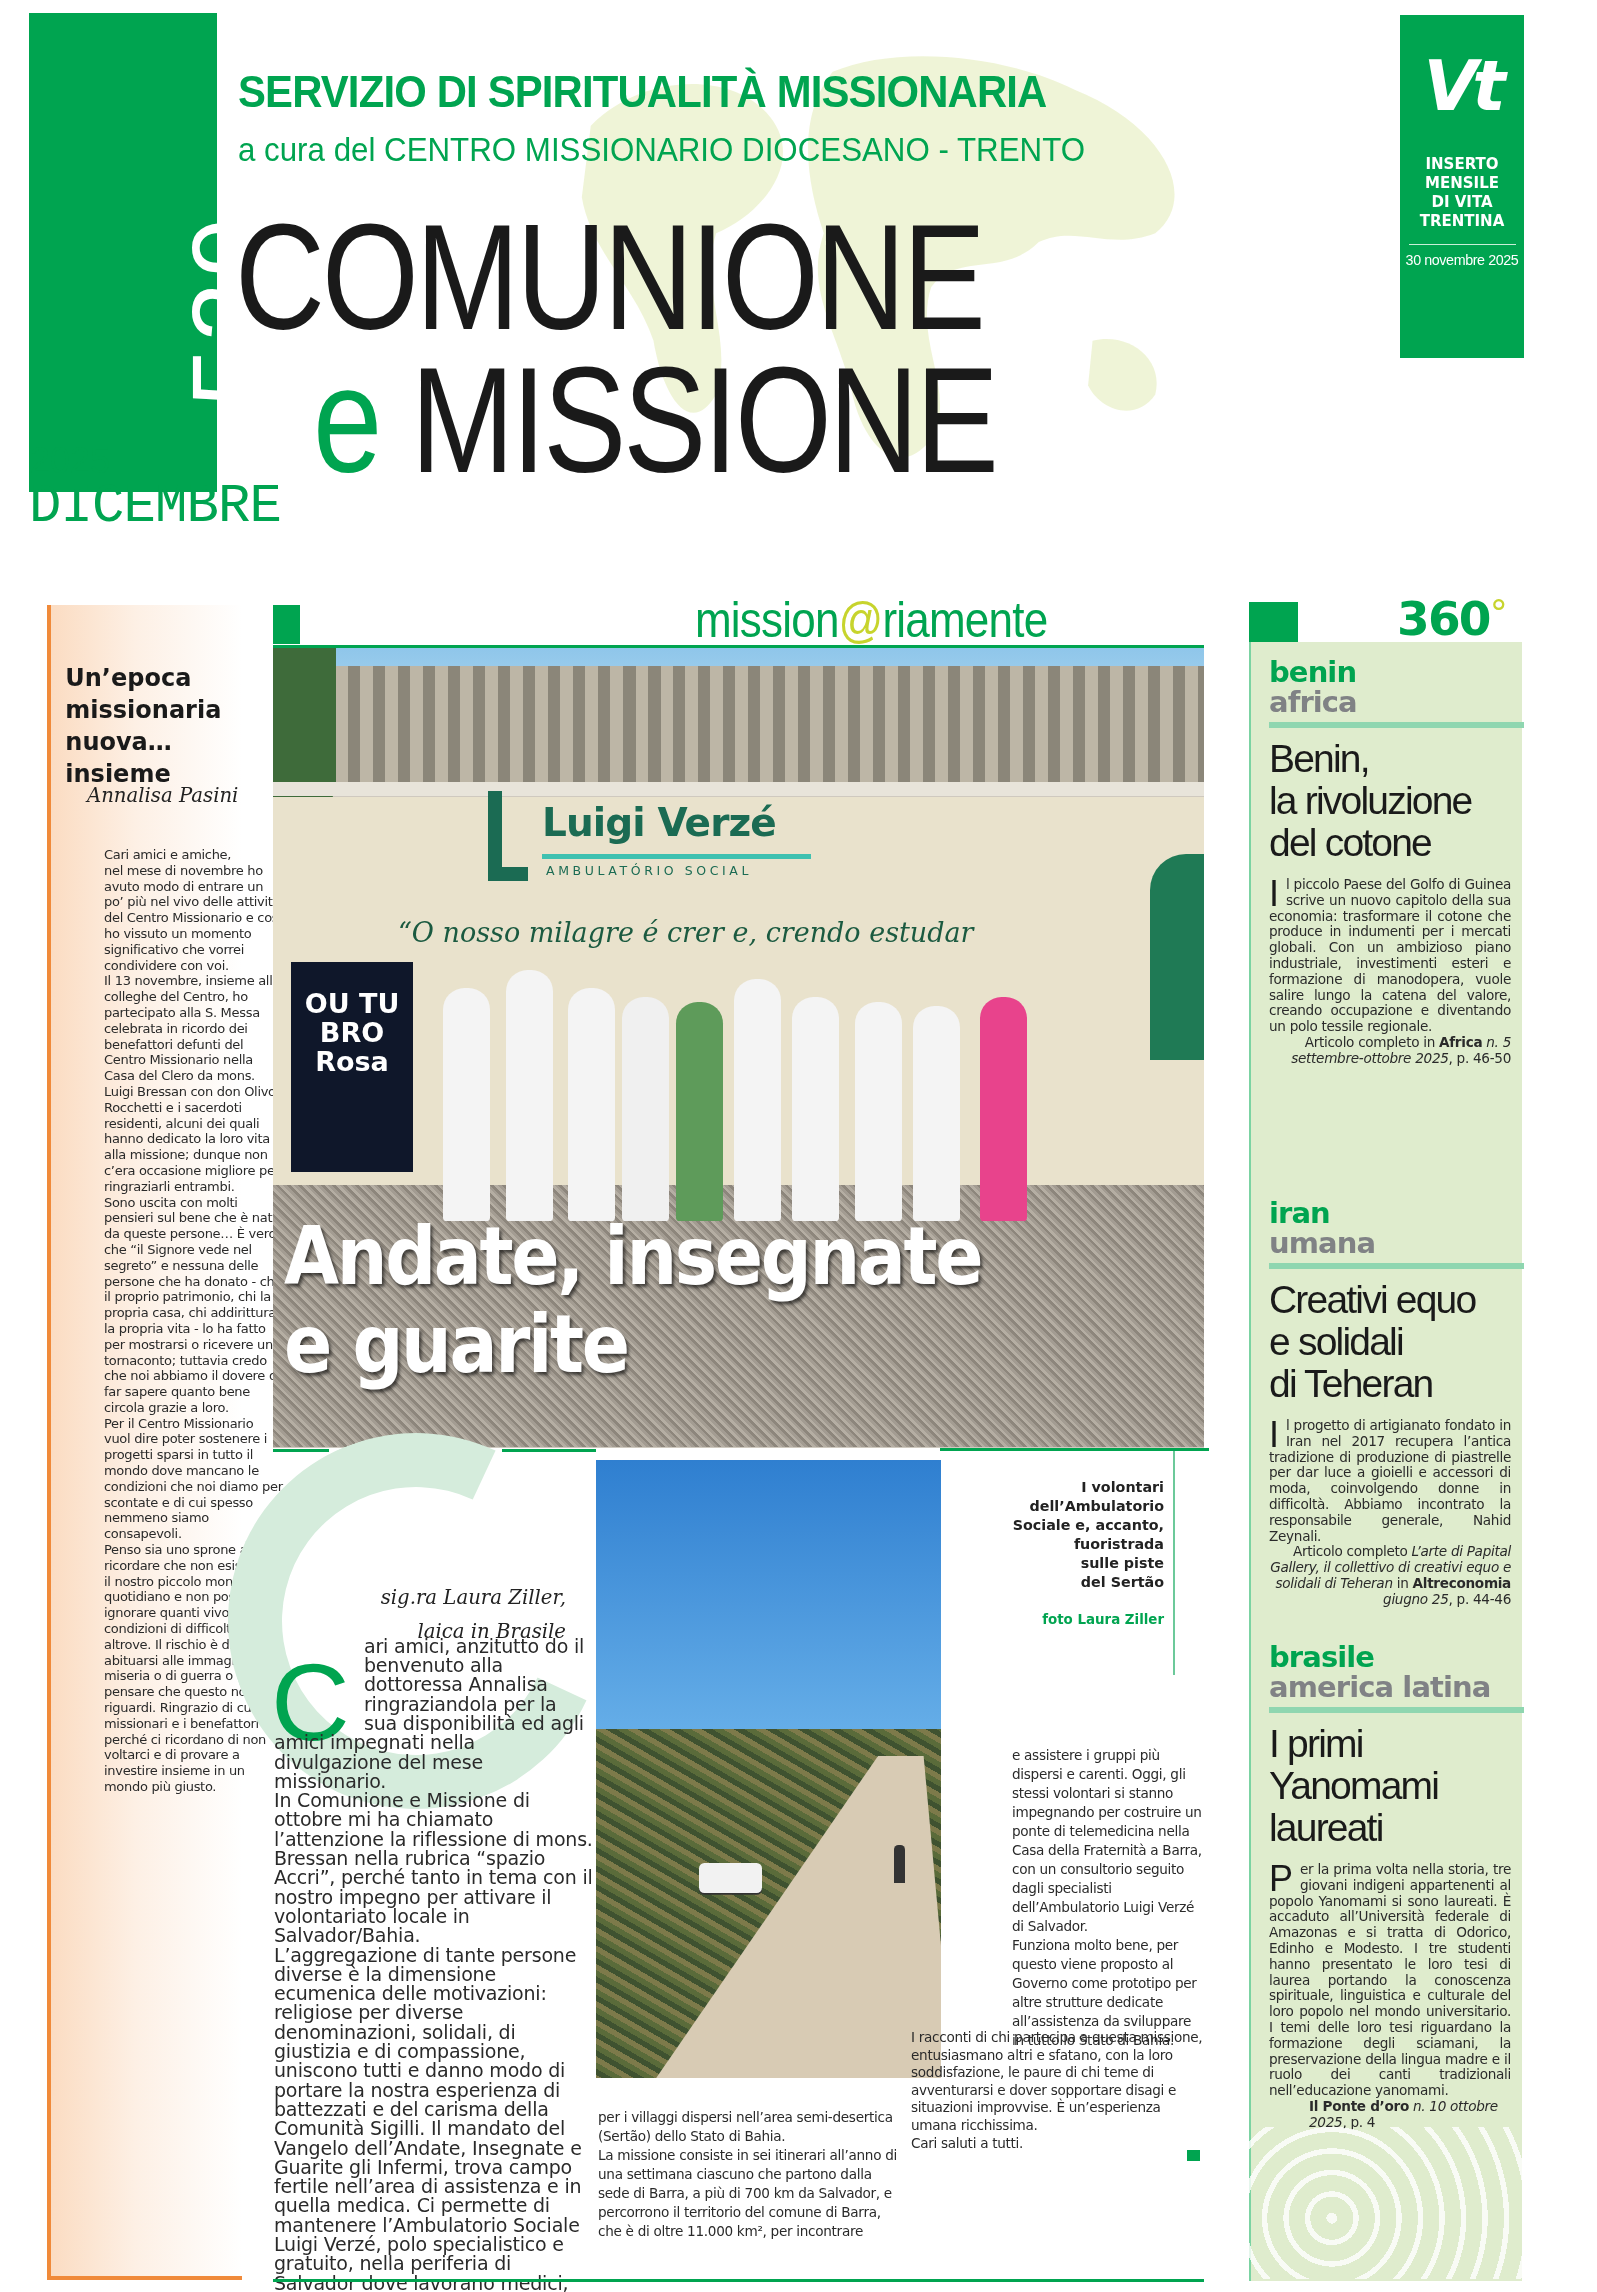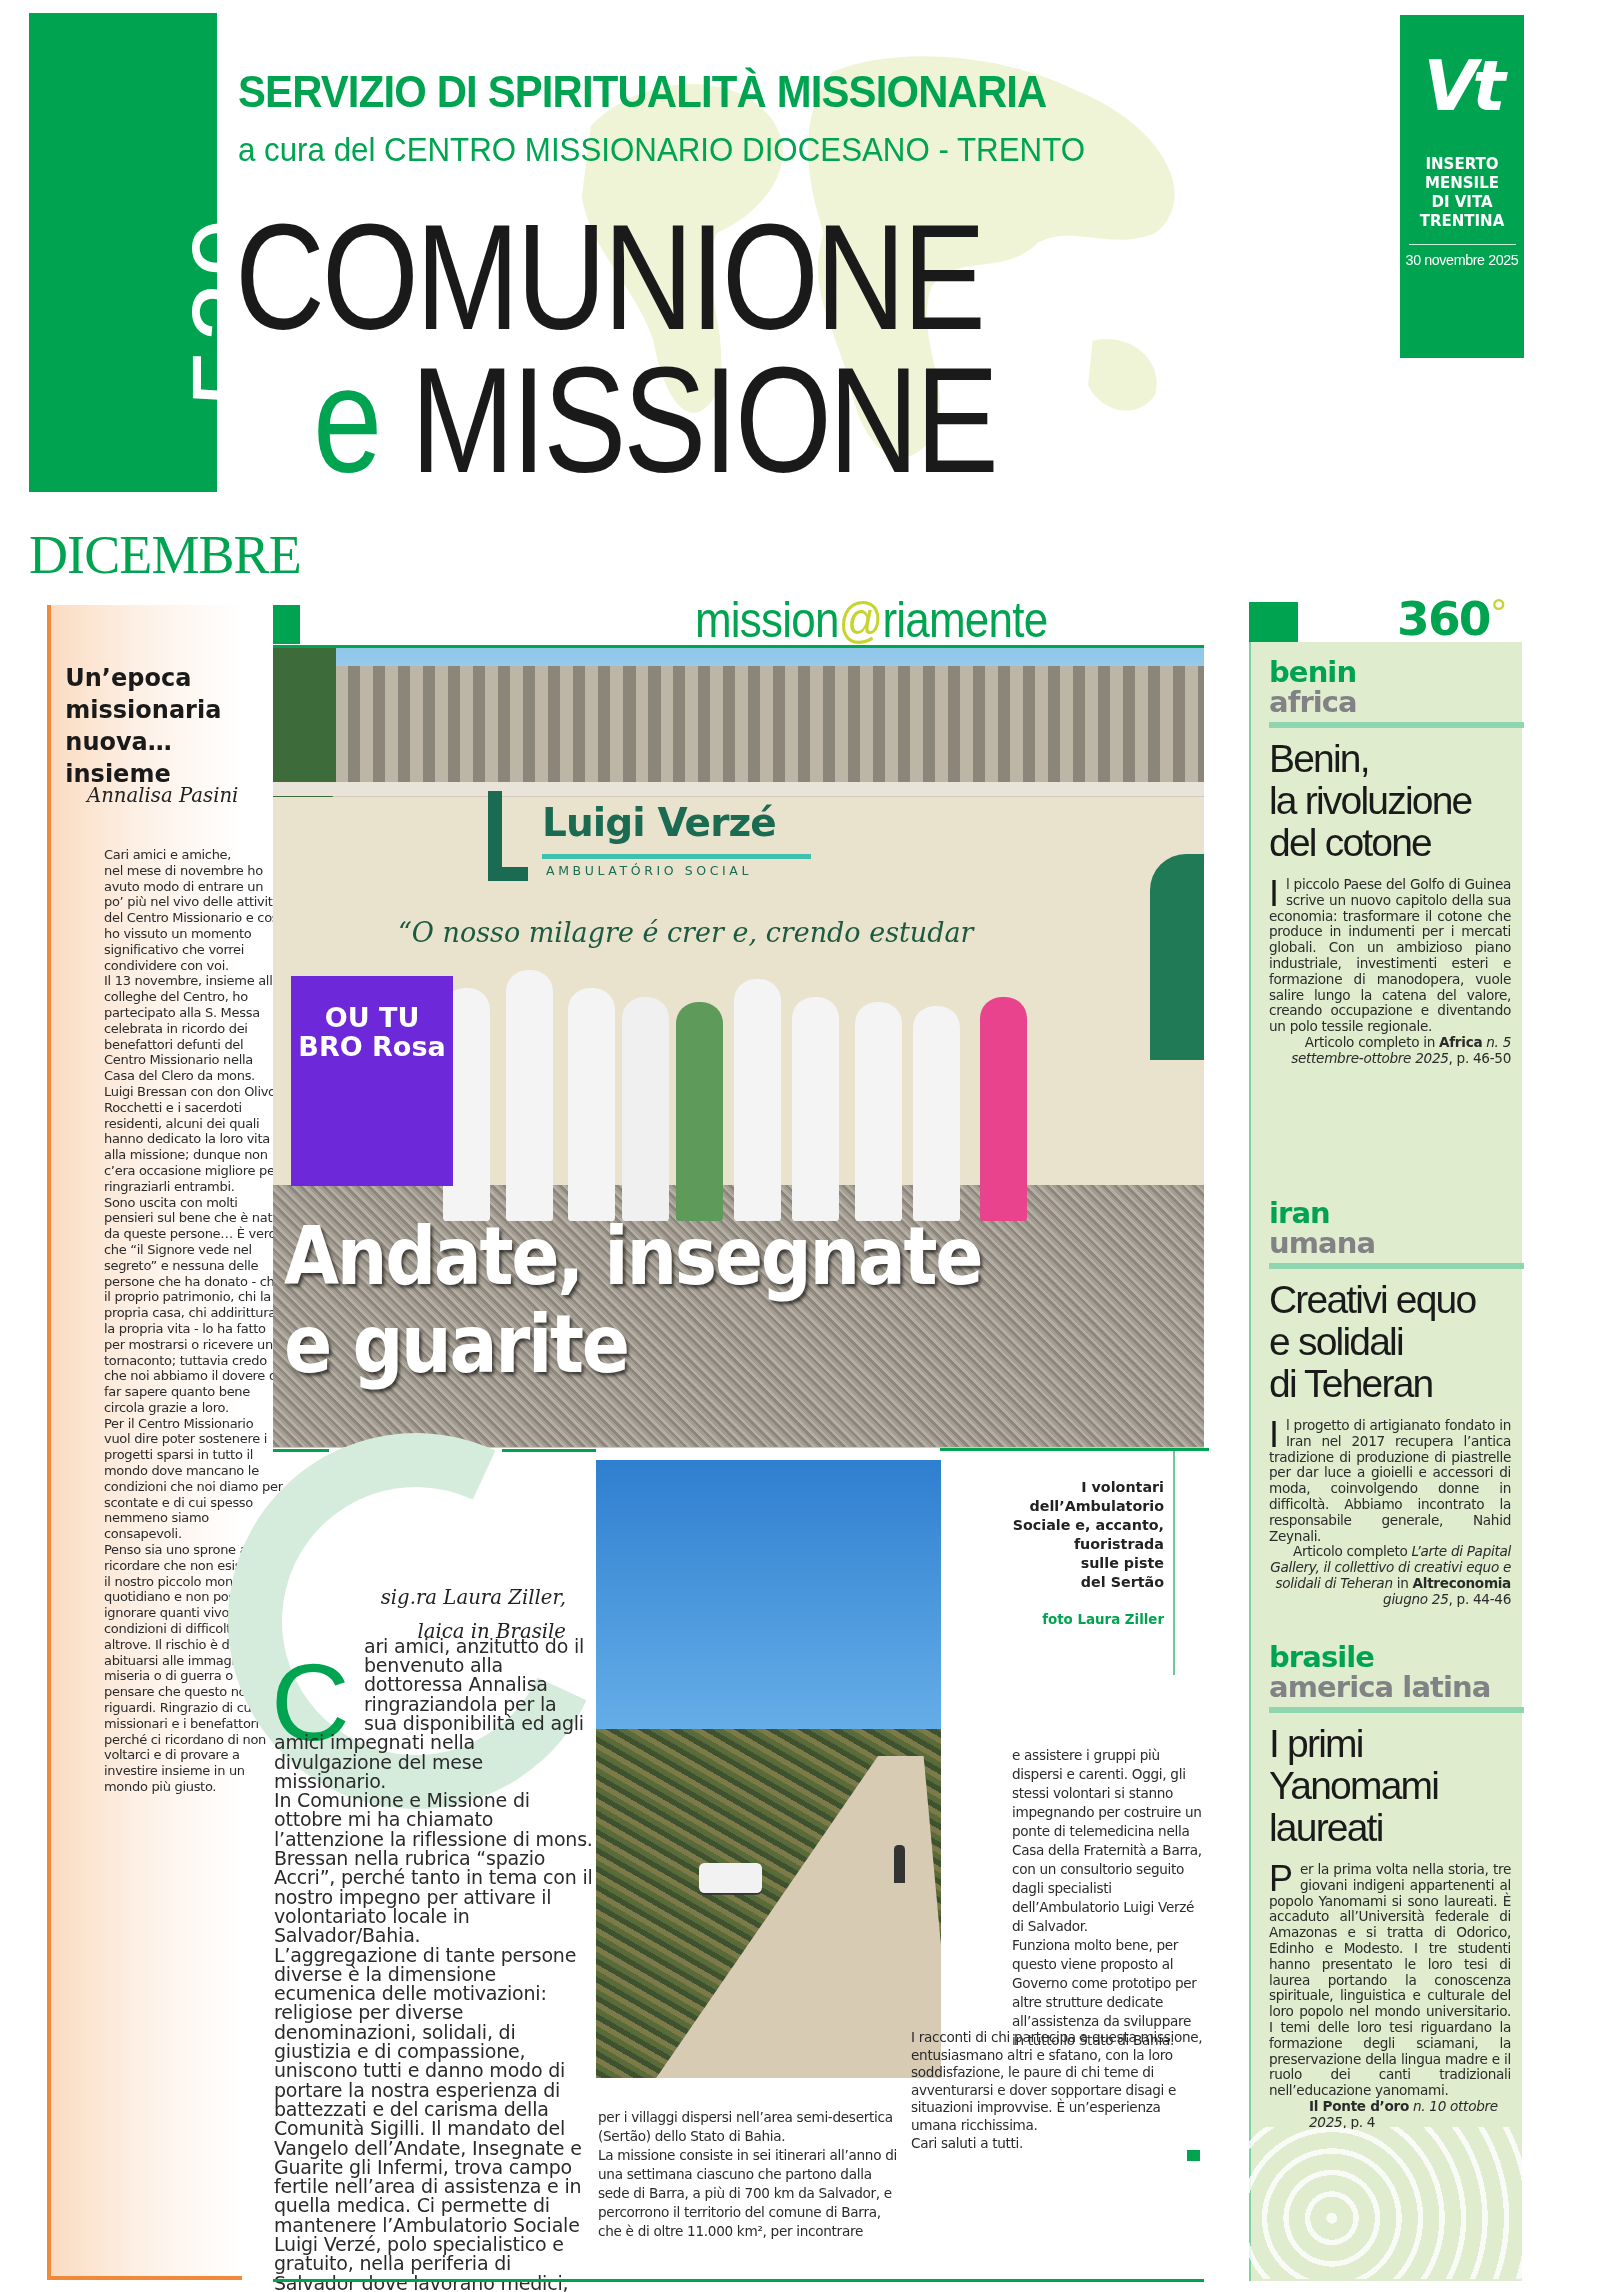--- a/index.html
+++ b/index.html
@@ -5,21 +5,21 @@
   * { box-sizing: border-box; margin: 0; padding: 0; }
   html, body { width: 1598px; height: 2293px; background: #ffffff; overflow: hidden; }
   body { position: relative; font-family: "DejaVu Sans", sans-serif; color: #222; }
 
   
   .world-map { position: absolute; left: 537px; top: 18px; width: 681px; height: 502px; opacity: 0.55; }
   .issue-block { position: absolute; left: 29px; top: 12.5px; width: 188px; height: 479px; background: #00a450; }
   .issue-num { position: absolute; left: 148px; top: 394px; transform-origin: left top; transform: rotate(-90deg);
     font-family: "Liberation Sans", sans-serif; font-size: 107px; color: #fff; font-weight: 300; letter-spacing: 5.4px; line-height: 1; }
   .issue-year { position: absolute; left: 30px; top: 443px; font-family: "Liberation Sans", sans-serif; font-size: 36px; color: #00a450; background: transparent; line-height: 1; }
-  .issue-month { position: absolute; left: 29px; top: 480px; font-family: Liberation Serif, serif; font-size: 54px; color: #00a450; line-height: 1; letter-spacing: -0.9px; margin-top: 48px; }
+  .issue-month { position: absolute; left: 29px; top: 480px; font-family: Liberation Mono, monospace; font-size: 54px; color: #00a450; line-height: 1; letter-spacing: -0.9px; }
 
   .mast-service { position: absolute; left: 238px; top: 66px; font-family: "Liberation Sans", sans-serif; font-weight: bold; font-size: 45px; color: #00a450; letter-spacing: -0.9px; transform: scaleX(0.93); transform-origin: left; white-space: nowrap; }
   .mast-cura { position: absolute; left: 238px; top: 130px; font-family: "Liberation Sans", sans-serif; font-size: 34px; color: #00a450; white-space: nowrap; transform: scaleX(0.92); transform-origin: left; }
   .mast-title1 { position: absolute; left: 235px; top: 202px; font-family: "Liberation Sans", sans-serif; font-size: 150px; color: #1a1a1a; letter-spacing: -3.6px; line-height: 1; white-space: nowrap; transform: scaleX(0.83); transform-origin: left; }
   .mast-title2 { position: absolute; left: 313px; top: 345px; font-family: "Liberation Sans", sans-serif; font-size: 150px; color: #1a1a1a; letter-spacing: -3.6px; line-height: 1; white-space: nowrap; transform: scaleX(0.83); transform-origin: left; }
   .mast-title2 .e { color: #00a450; }
 
   .vt-box { position: absolute; left: 1400px; top: 15px; width: 124px; height: 343px; background: #00a450; text-align: center; color: #fff; }
   .vt-logo { font-family: "DejaVu Sans", sans-serif; font-weight: bold; font-size: 70px; line-height: 1; margin-top: 36px; letter-spacing: -5.4px; font-style: italic; }
   .vt-insert { font-family: "DejaVu Sans", sans-serif; font-weight: bold; font-size: 15px; line-height: 19px; margin-top: 34px; }
@@ -48,21 +48,21 @@
   .photo-main .tree { position: absolute; left: 0; top: 0; width: 63px; height: 170px; background: #3e6b3a; border-radius: 0 0 36px 0; }
   .photo-main .awning { position: absolute; right: 0; top: 206px; width: 54px; height: 206px; background: #1f7a55; border-radius: 36px 0 0 0; }
   .photo-main .ground { position: absolute; left: 0; top: 537px; width: 100%; height: 262px; background: repeating-linear-gradient(45deg, #a39c92 0 2.7px, #8d867c 2.7px 5.4px, #b5aea3 5.4px 8px); }
   .sign-logo { position: absolute; left: 215px; top: 143px; width: 40px; height: 90px; border-left: 14.3px solid #1b6b53; border-bottom: 14.3px solid #1b6b53; }
   .sign-name { position: absolute; left: 269px; top: 152px; font-family: "DejaVu Sans", sans-serif; font-weight: bold; font-size: 39px; color: #1b6b53; letter-spacing: -0.9px; }
   .sign-line { position: absolute; left: 269px; top: 206px; width: 269px; height: 4.5px; background: #3fc1b0; }
   .sign-sub { position: absolute; left: 273px; top: 215px; font-family: "DejaVu Sans", sans-serif; font-size: 12.5px; color: #1b6b53; letter-spacing: 3.6px; }
   .sign-quote { position: absolute; left: 125px; top: 269px; font-family: "DejaVu Serif", serif; font-style: italic; font-size: 27px; color: #1b5a40; white-space: nowrap; }
   .people { position: absolute; left: 134px; top: 304px; width: 645px; height: 269px; }
   .person { position: absolute; bottom: 0; width: 47px; border-radius: 21.5px 21.5px 3.6px 3.6px; background: #f4f4f4; }
-  .banner { position: absolute; left: 18px; top: 328px; width: 162px; height: 210px; background: #6d28d9; color: #fff; text-align: center; font-family: "DejaVu Sans", sans-serif; font-weight: bold; font-size: 27px; line-height: 29px; padding-top: 27px; }
+  .banner { position: absolute; left: 18px; top: 314px; width: 122px; height: 210px; background: #0f172a; color: #fff; text-align: center; font-family: "DejaVu Sans", sans-serif; font-weight: bold; font-size: 27px; line-height: 29px; padding-top: 27px; }
   .headline { position: absolute; left: 10.7px; top: 564px; font-family: "DejaVu Sans", sans-serif; font-weight: bold; font-size: 81px; line-height: 88px; color: #fff; letter-spacing: -2.7px; text-shadow: 2.7px 2.7px 3.6px rgba(0,0,0,0.6); transform: scaleX(0.88); transform-origin: left; white-space: nowrap; }
 
   
   .big-c { position: absolute; left: 228px; top: 1433px; width: 376px; height: 376px; border-radius: 50%; border: 54px solid #d5ecdc; border-right-color: transparent; transform: rotate(-20deg); }
   .center-rule-left { position: absolute; left: 273px; top: 1449px; width: 56px; height: 2.7px; background: #00a450; }
   .center-rule-right { position: absolute; left: 502px; top: 1449px; width: 94px; height: 2.7px; background: #00a450; }
   .byline { position: absolute; right: 1032px; top: 1581px; text-align: right; font-family: "DejaVu Serif", serif; font-style: italic; font-size: 19.7px; line-height: 34px; color: #222; width: 287px; }
   .dropcap { position: absolute; left: 271px; top: 1648px; font-family: "Liberation Sans", sans-serif; font-size: 109px; line-height: 1; color: #00a450; }
   .body-center { position: absolute; left: 274px; top: 1635px; width: 319px; font-family: "DejaVu Sans", sans-serif; font-size: 19px; line-height: 12.8px; color: #2a2a2a; letter-spacing: -0.2px; }
   .body-center .indent { display: block; padding-left: 90px; }

